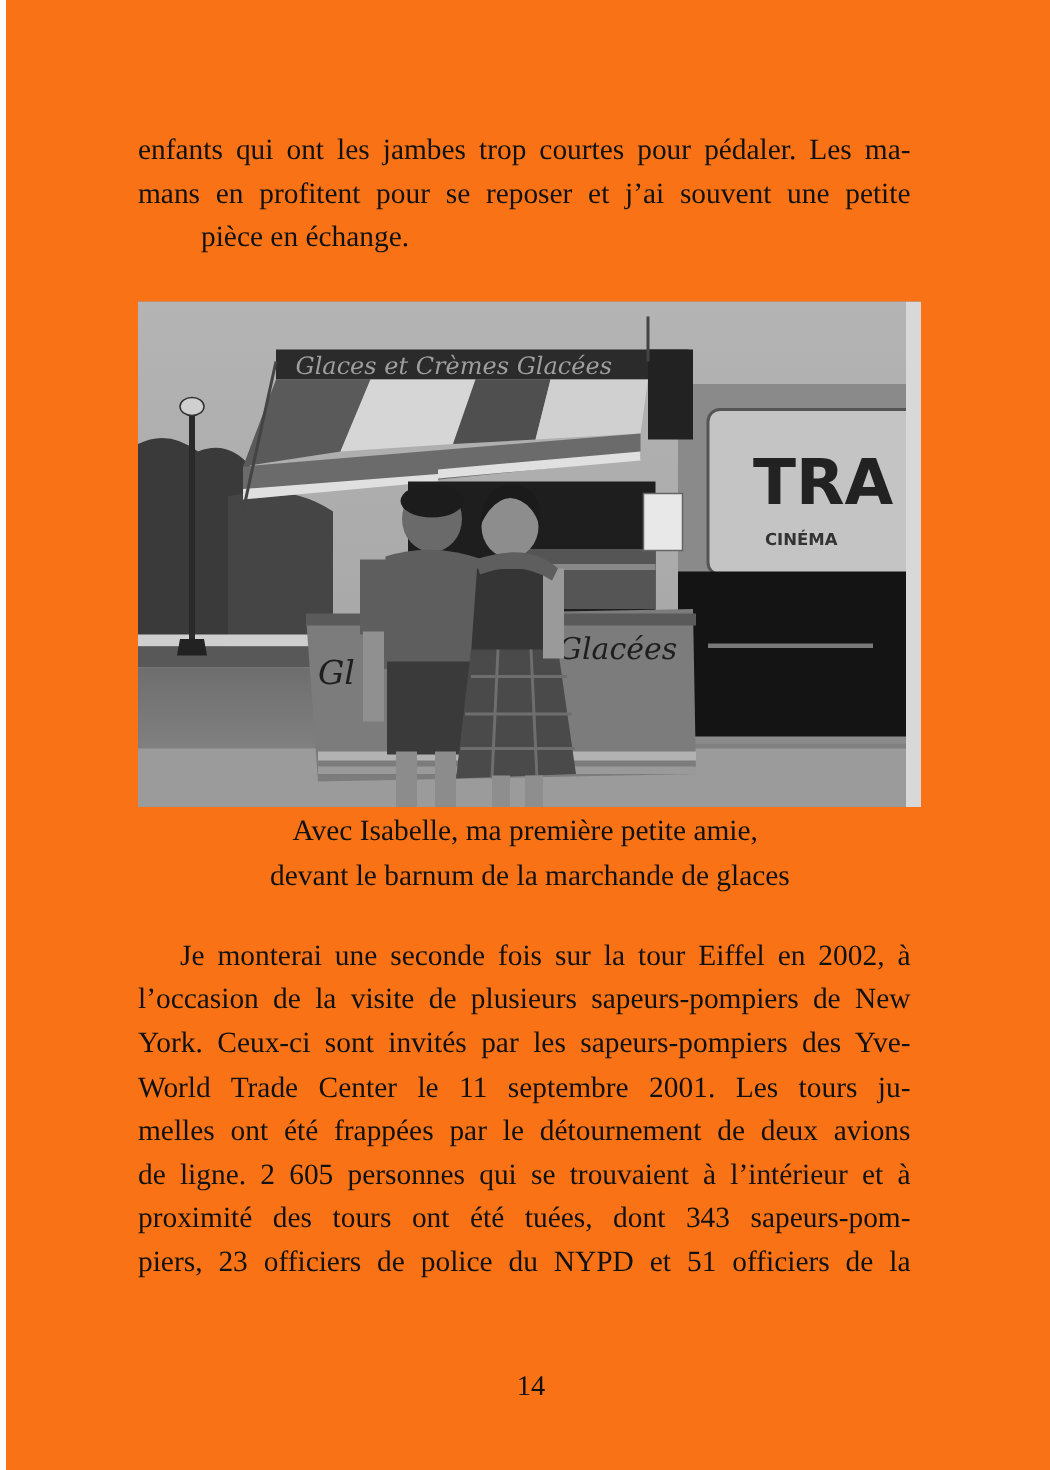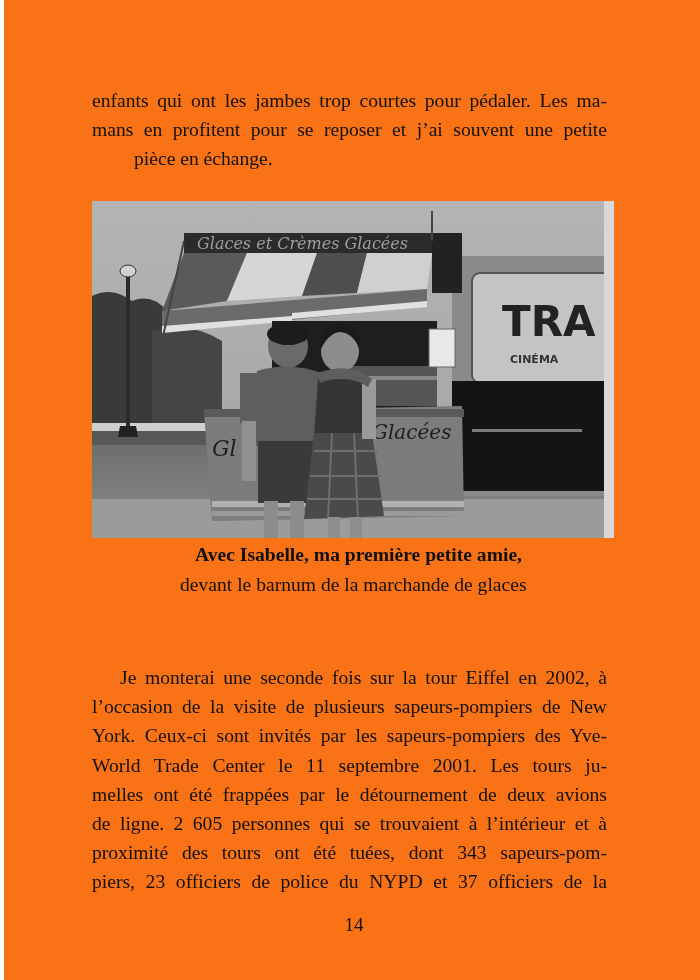--- a/index.html
+++ b/index.html
@@ -3,27 +3,27 @@
 <meta charset="utf-8">
 <style>
   html, body { margin: 0; padding: 0; background: #ffffff; }
   body { width: 700px; height: 980px; position: relative; overflow: hidden;
          font-family: "Liberation Serif", "DejaVu Serif", serif; color: #111; }
   .page { position: absolute; left: 4px; top: 0; width: 700px; height: 980px; background: #f97316; }
   .para { position: absolute; left: 88px; width: 515px; font-size: 19.6px; line-height: 29.2px;
           text-align: justify; margin: 0; }
   .line { display: block; text-align: justify; text-align-last: justify; white-space: nowrap; height: 29.2px; }
   .line.last { text-align-last: left; margin-left: 42px; }
-  .line.indent { padding-left: 28px; margin-top: 40px; }
+  .line.indent { padding-left: 28px; }
   #p1 { top: 86px; }
   #p2 { top: 623px; }
   .photo { position: absolute; left: 88px; top: 201px; width: 522px; height: 337px;
            background: #9a9a9a; overflow: hidden; }
   .caption { position: absolute; left: 88px; width: 515px; font-size: 19.6px; line-height: 29.5px; }
-  .caption .c1 { position: absolute; left: 103px; top: 0; white-space: nowrap; font-weight: bold; }
+  .caption .c1 { position: absolute; left: 103px; top: 0; white-space: nowrap; }
   .caption .c2 { position: absolute; left: 88px; top: 30px; white-space: nowrap; }
   .pagenum { position: absolute; left: 0; width: 700px; top: 914px; text-align: center; font-size: 19px; }
 </style>
 </head>
 <body>
 
 <div class="page">
 
   <div class="para" id="p1">
     <span class="line">enfants qui ont les jambes trop courtes pour pédaler. Les ma-</span>
@@ -125,17 +125,17 @@
   </div>
 
   <div class="para" id="p2">
     <span class="line indent">Je monterai une seconde fois sur la tour Eiffel en 2002, à</span>
     <span class="line">l’occasion de la visite de plusieurs sapeurs-pompiers de New</span>
     <span class="line">York. Ceux-ci sont invités par les sapeurs-pompiers des Yve-</span>
     <span class="line">World Trade Center le 11 septembre 2001. Les tours ju-</span>
     <span class="line">melles ont été frappées par le détournement de deux avions</span>
     <span class="line">de ligne. 2 605 personnes qui se trouvaient à l’intérieur et à</span>
     <span class="line">proximité des tours ont été tuées, dont 343 sapeurs-pom-</span>
-    <span class="line">piers, 23 officiers de police du NYPD et 37 officiers de la</span>
+    <span class="line">piers, 23 officiers de police du NYPD et 51 officiers de la</span>
   </div>
 
   <div class="pagenum">14</div>
 </div>
 
 </body></html>

